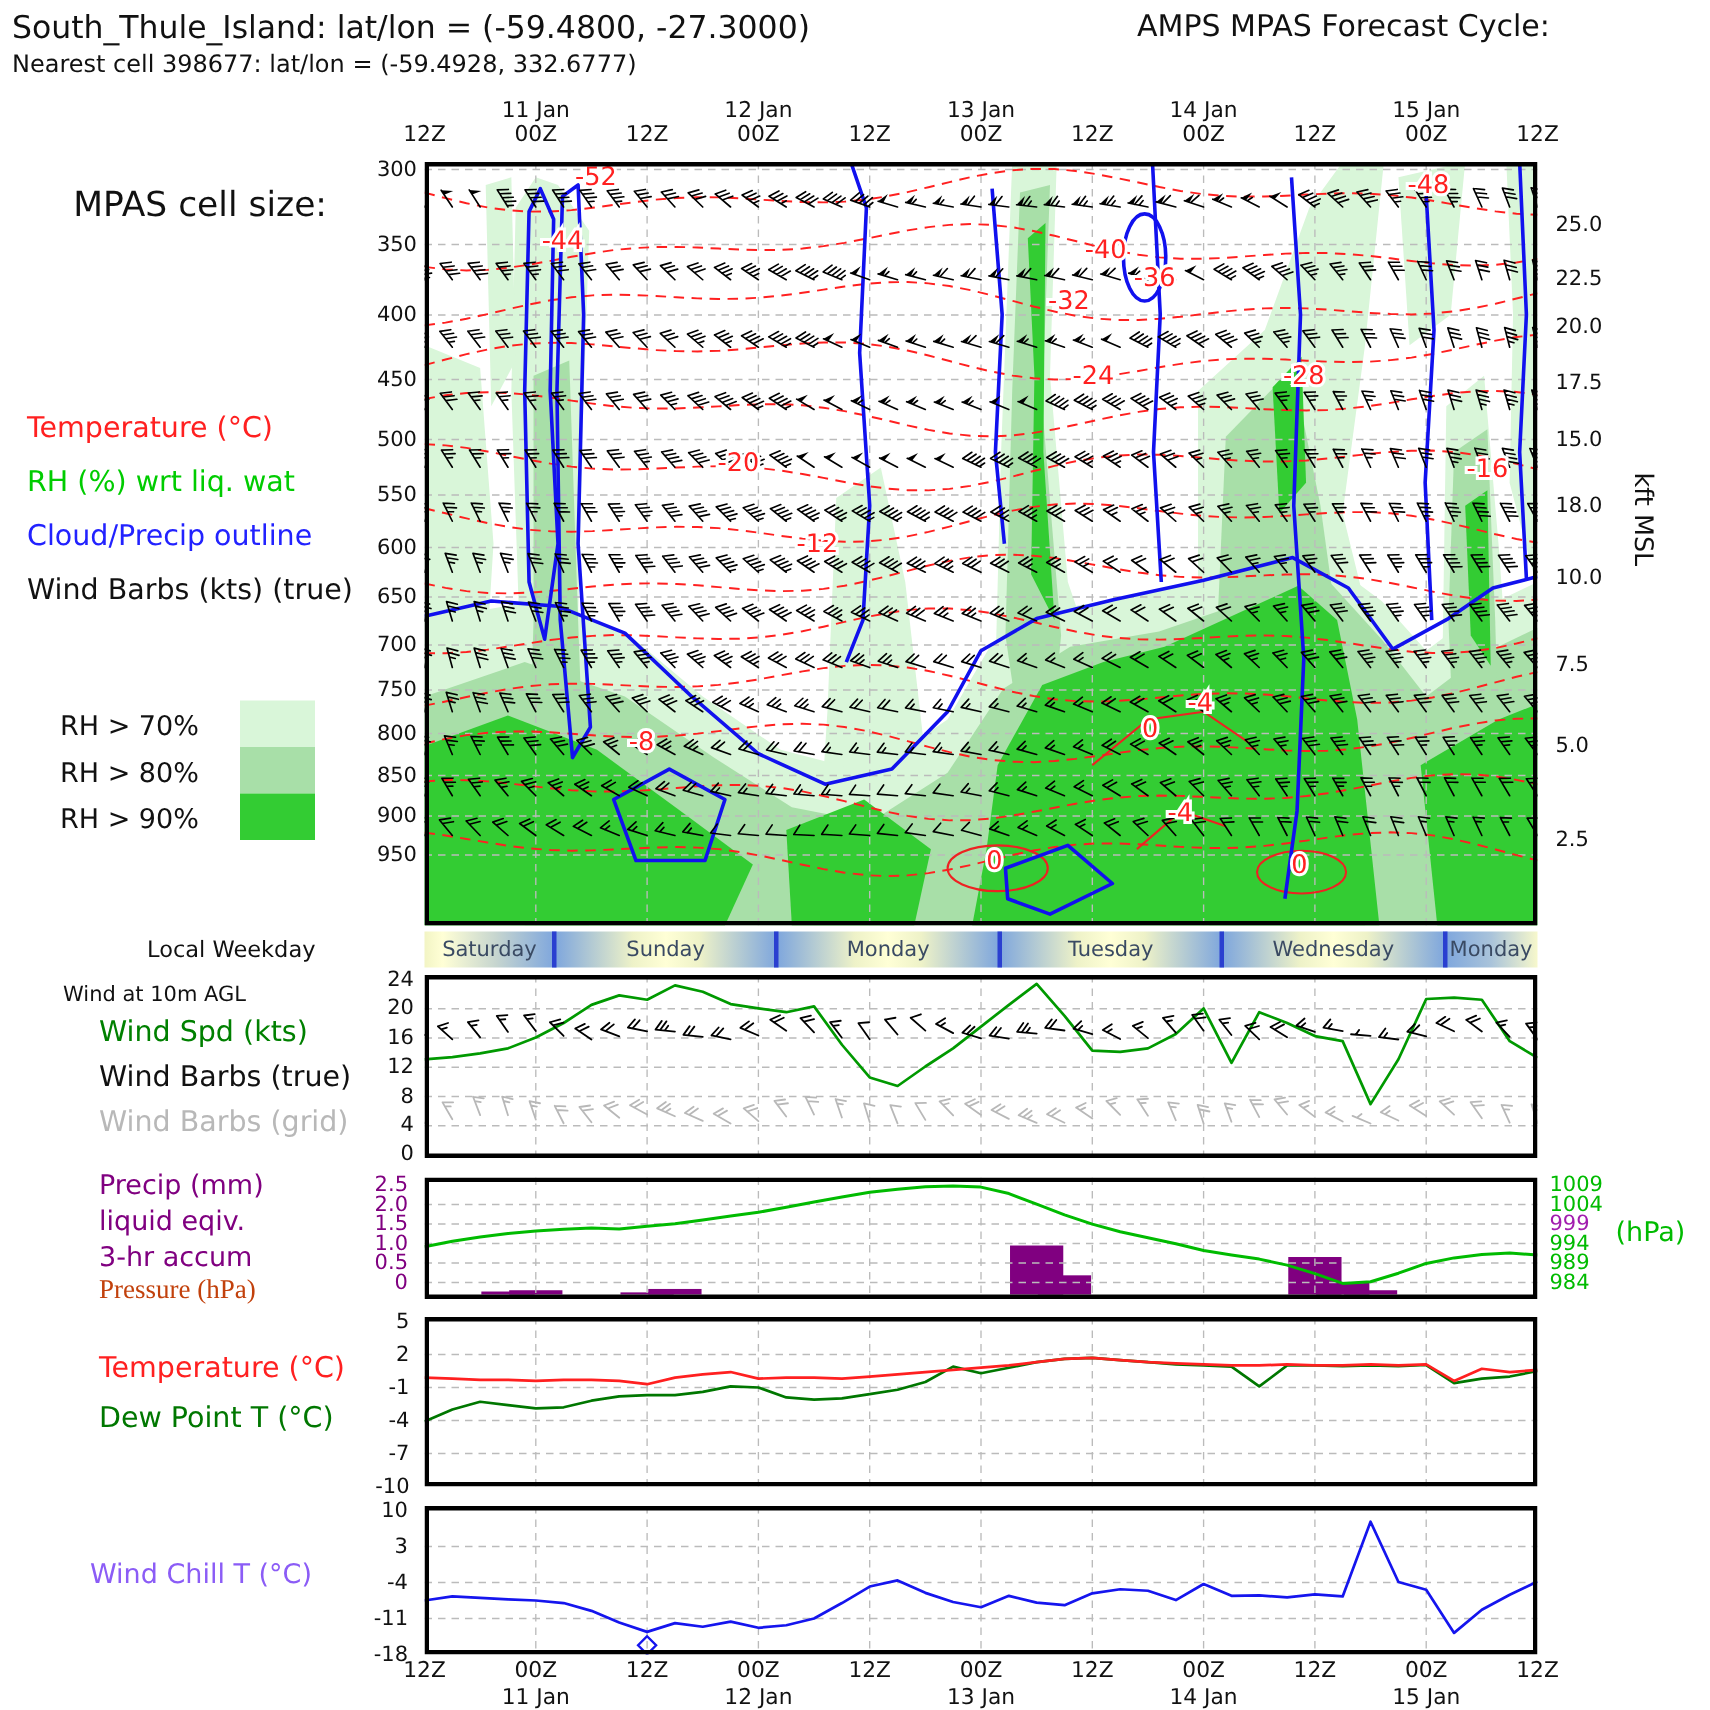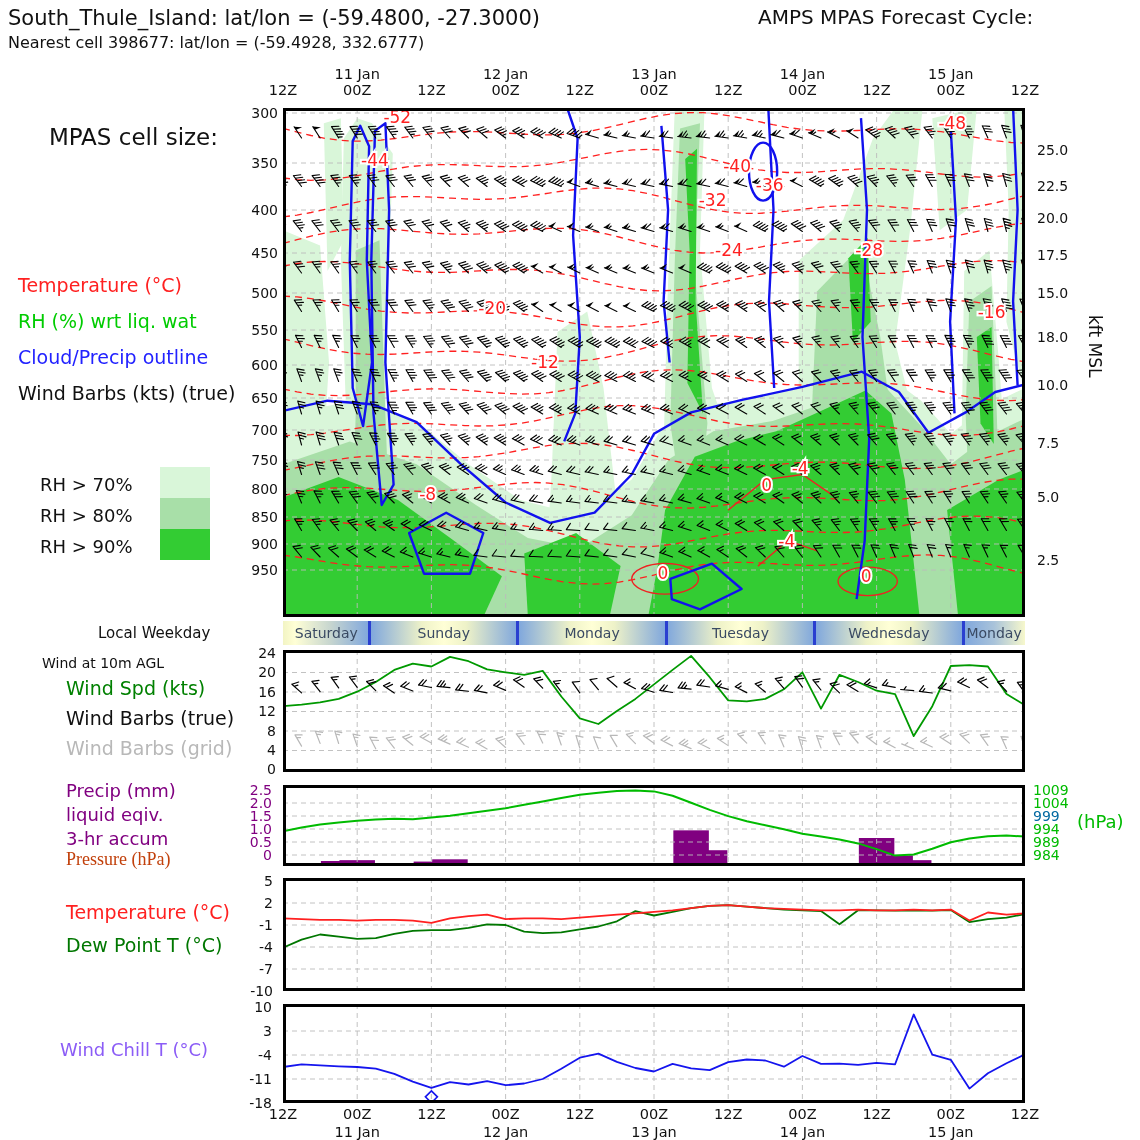--- a/index.html
+++ b/index.html
@@ -958,21 +958,21 @@
       <rect x="1.5" y="1.5" width="739" height="78" fill="none" stroke="#000" stroke-width="3"></rect>
     </svg>
     <div class="t tick vctr" style="left: 228px; top: 790px; color: rgb(128, 0, 128);">2.5</div>
     <div class="t tick vctr" style="left: 228px; top: 803px; color: rgb(128, 0, 128);">2.0</div>
     <div class="t tick vctr" style="left: 228px; top: 816px; color: rgb(128, 0, 128);">1.5</div>
     <div class="t tick vctr" style="left: 228px; top: 829px; color: rgb(128, 0, 128);">1.0</div>
     <div class="t tick vctr" style="left: 228px; top: 842px; color: rgb(128, 0, 128);">0.5</div>
     <div class="t tick vctr" style="left: 228px; top: 855px; color: rgb(128, 0, 128);">0</div>
     <div class="t rtick vctr" style="left: 1033px; top: 790px; color: rgb(0, 187, 0);">1009</div>
     <div class="t rtick vctr" style="left: 1033px; top: 803px; color: rgb(0, 187, 0);">1004</div>
-    <div class="t rtick vctr" style="left: 1033px; top: 816px; color: #0369a1;">999</div>
+    <div class="t rtick vctr" style="left: 1033px; top: 816px; color: #a21caf;">999</div>
     <div class="t rtick vctr" style="left: 1033px; top: 829px; color: rgb(0, 187, 0);">994</div>
     <div class="t rtick vctr" style="left: 1033px; top: 842px; color: rgb(0, 187, 0);">989</div>
     <div class="t rtick vctr" style="left: 1033px; top: 855px; color: rgb(0, 187, 0);">984</div>
     <svg width="742" height="113" viewBox="0 0 742 113" style="left: 283px; top: 878px;">
       <line x1="74.2" y1="0" x2="74.2" y2="113" stroke="#bbbbbb" stroke-width="0.9" stroke-dasharray="5,4"></line>
       <line x1="148.4" y1="0" x2="148.4" y2="113" stroke="#bbbbbb" stroke-width="0.9" stroke-dasharray="5,4"></line>
       <line x1="222.60000000000002" y1="0" x2="222.60000000000002" y2="113" stroke="#bbbbbb" stroke-width="0.9" stroke-dasharray="5,4"></line>
       <line x1="296.8" y1="0" x2="296.8" y2="113" stroke="#bbbbbb" stroke-width="0.9" stroke-dasharray="5,4"></line>
       <line x1="371" y1="0" x2="371" y2="113" stroke="#bbbbbb" stroke-width="0.9" stroke-dasharray="5,4"></line>
       <line x1="445.20000000000005" y1="0" x2="445.20000000000005" y2="113" stroke="#bbbbbb" stroke-width="0.9" stroke-dasharray="5,4"></line>

